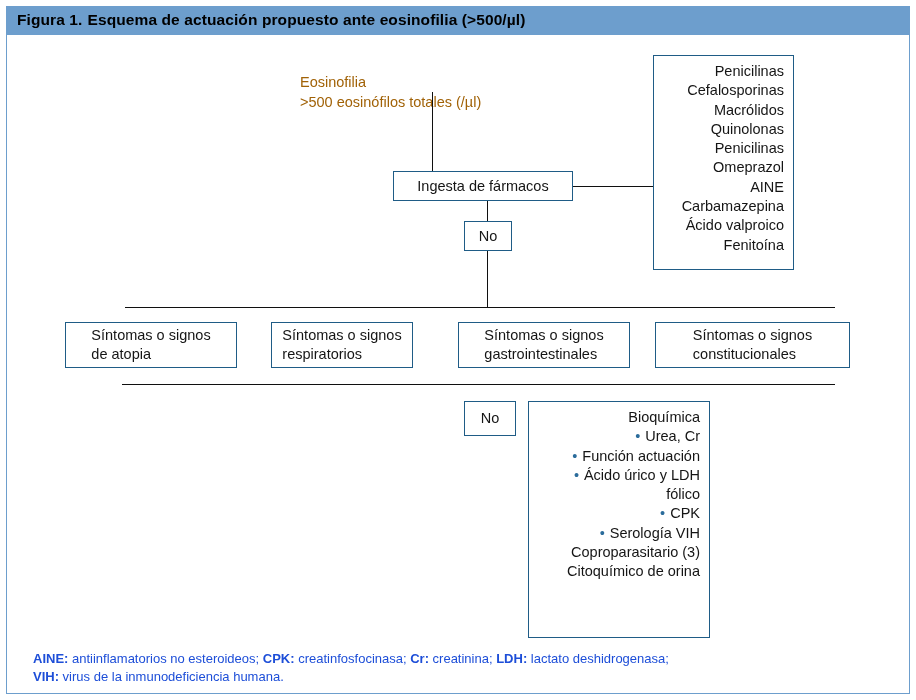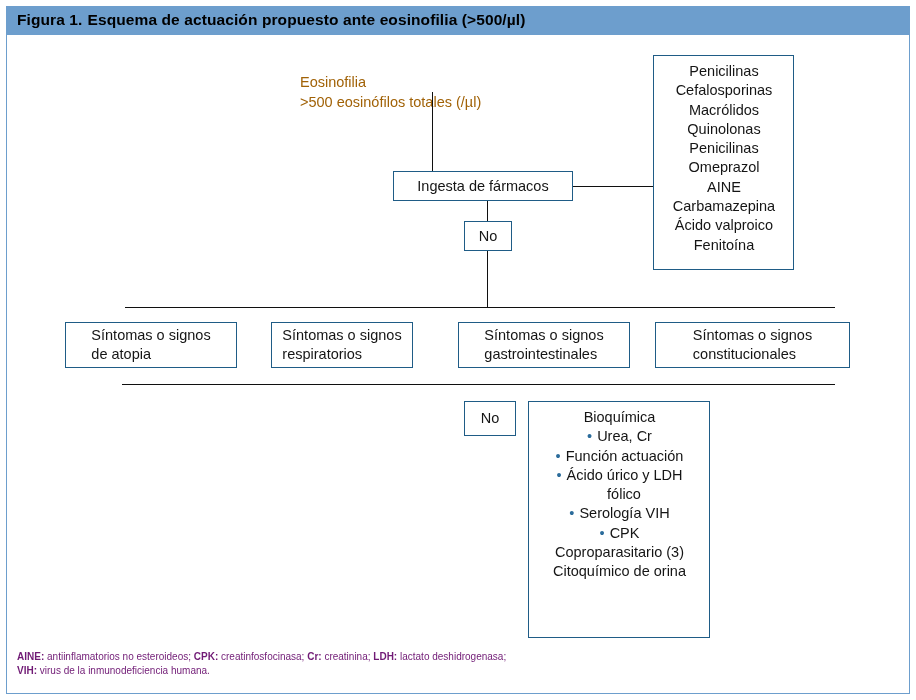--- a/index.html
+++ b/index.html
@@ -78,21 +78,21 @@
     line-height: 1.28;
   }
   .box.center {
     display: flex;
     align-items: center;
     justify-content: center;
     text-align: left;
   }
   .box.listbox {
     padding: 6px 9px 6px 10px;
-    text-align: center;
+    text-align: right;
   }
 
   .plain-text {
     position: absolute;
     font-size: 14.5px;
     color: #a16207;
     text-align: left;
     line-height: 1.35;
     white-space: nowrap;
     margin-top: 23px;
@@ -121,25 +121,25 @@
   }
   .line-h {
     position: absolute;
     height: 0;
     border-top: 1.4px solid #101010;
   }
 
   
   .footer {
     position: absolute;
-    left: 17px;
+    left: 33px;
     top: 650px;
     width: 880px;
-    font-size: 10px;
-    color: #701a75;
+    font-size: 13px;
+    color: #1d4ed8;
     line-height: 1.42;
   }
   .footer b { font-weight: bold; }
 </style>
 </head>
 <body>
 
 <div class="figure">
 
   <div class="title-bar">
@@ -221,22 +221,22 @@
     <div class="box center" style="left:464px; top:401px; width:52px; height:35px;">
       <span>No</span>
     </div>
 
     <div class="box listbox" style="left:528px; top:401px; width:182px; height:237px;">
       <div class="list-line">Bioquímica</div>
       <div class="list-line bullet">Urea, Cr</div>
       <div class="list-line bullet">Función actuación</div>
       <div class="list-line bullet">Ácido úrico y LDH</div>
       <div class="list-line indent">fólico</div>
+      <div class="list-line bullet">CPK</div>
       <div class="list-line bullet">Serología VIH</div>
-      <div class="list-line bullet">CPK</div>
       <div class="list-line">Coproparasitario (3)</div>
       <div class="list-line">Citoquímico de orina</div>
     </div>
 
   </div>
 
   <div class="footer">
     <div><b>AINE:</b><span> antiinflamatorios no esteroideos; </span><b>CPK:</b><span> creatinfosfocinasa; </span><b>Cr:</b><span> creatinina; </span><b>LDH:</b><span> lactato deshidrogenasa;</span></div>
     <div><b>VIH:</b><span> virus de la inmunodeficiencia humana.</span></div>
   </div>

